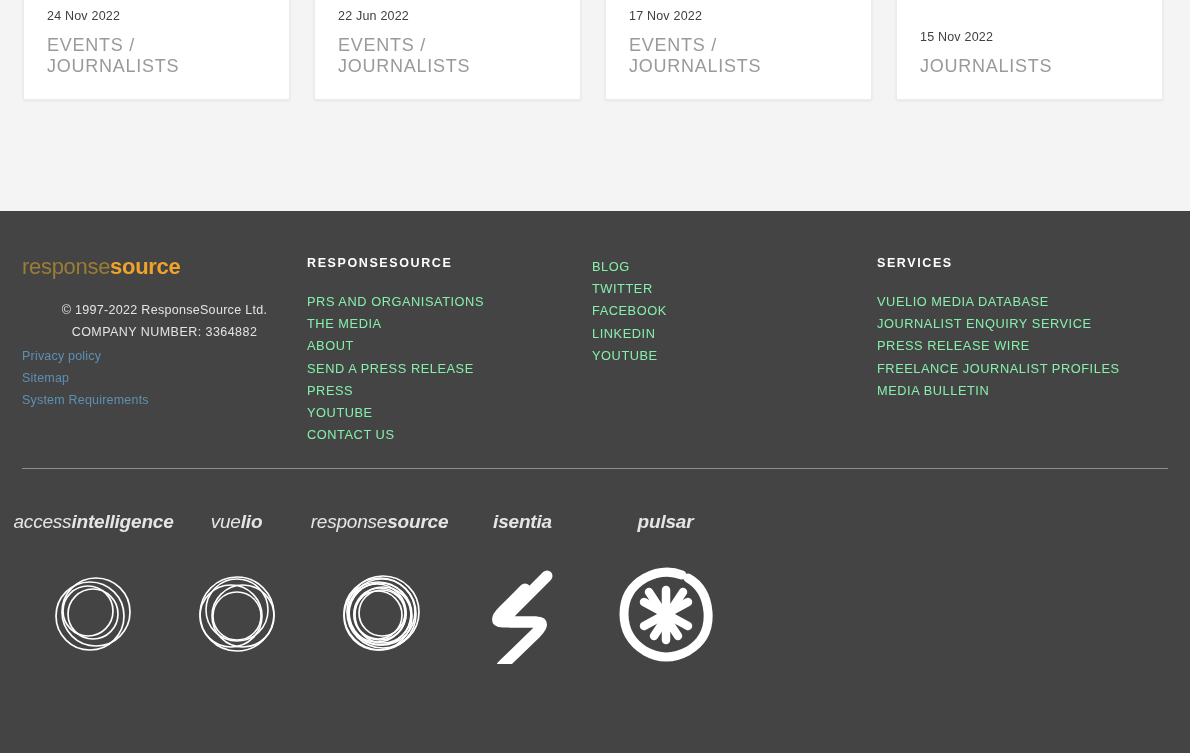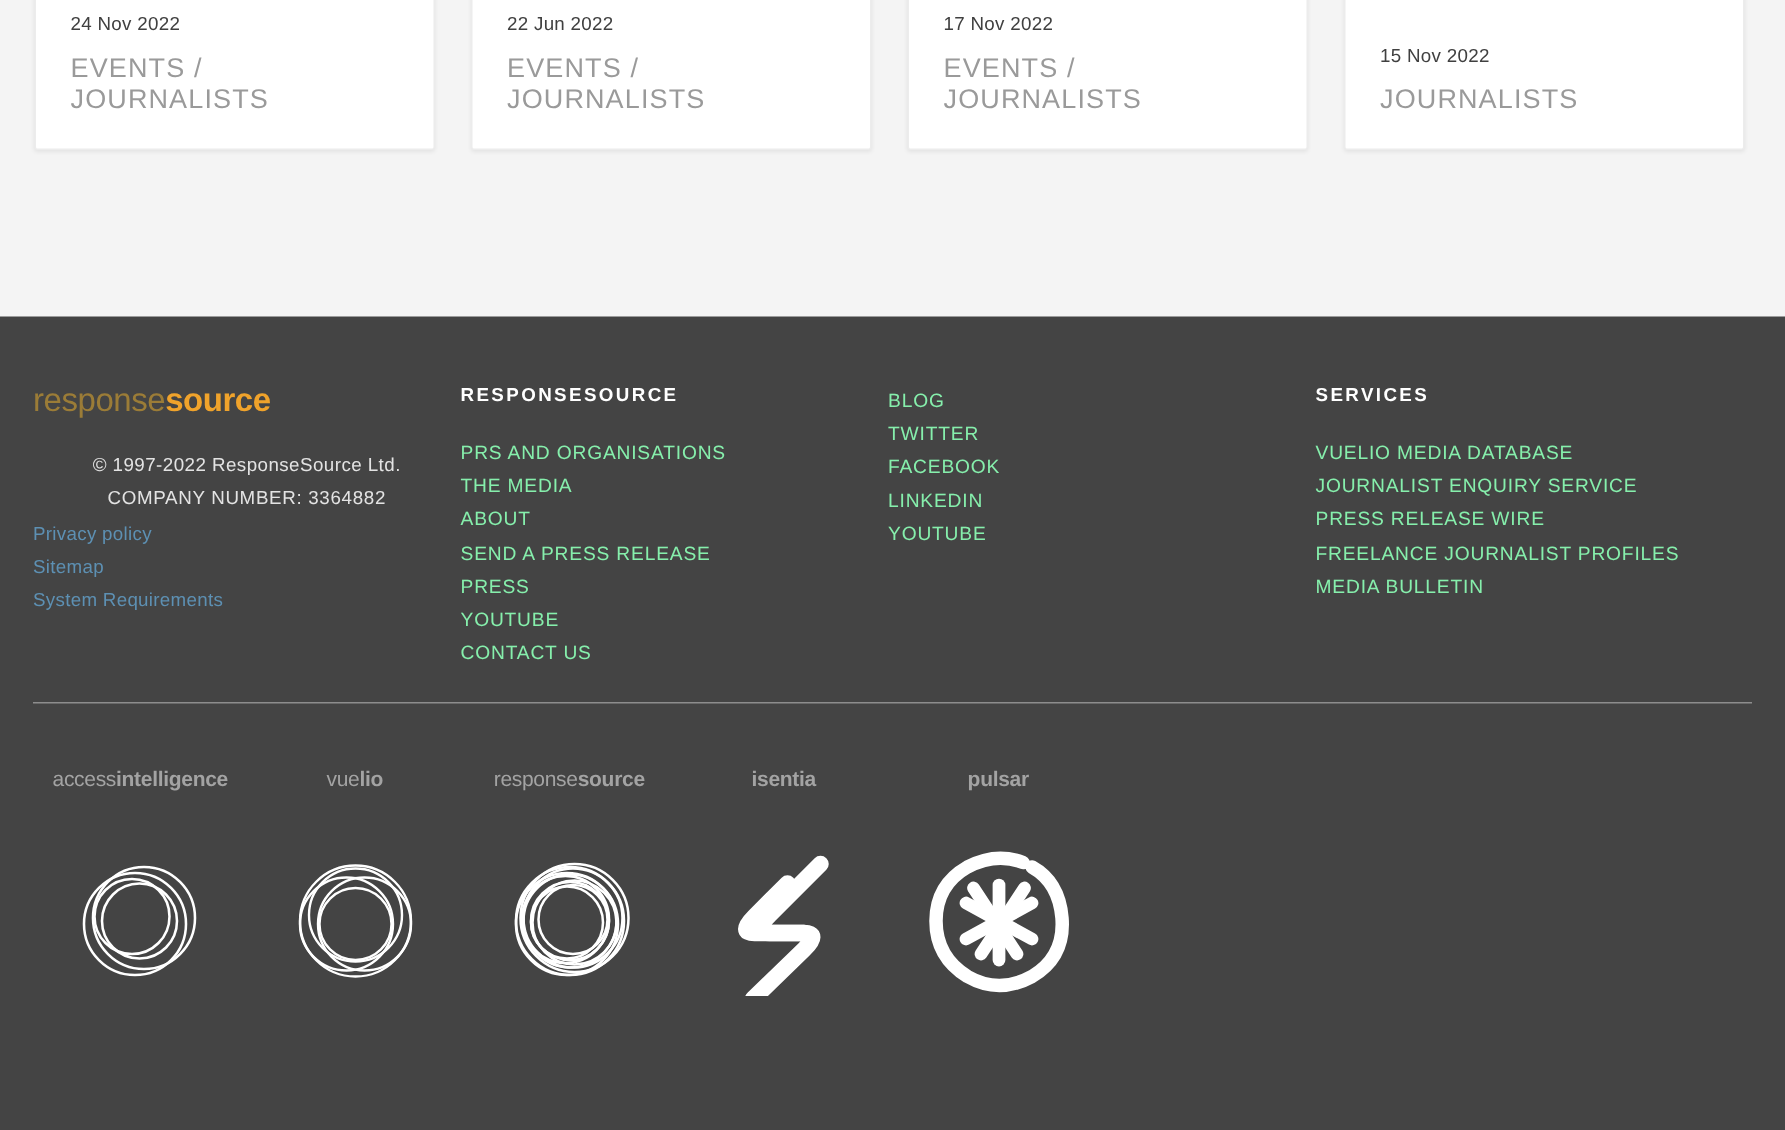--- a/index.html
+++ b/index.html
@@ -86,22 +86,22 @@
     background:#8d8d8d;
   }
 
   
   .brands{
     position:absolute; left:22px; top:300px; width:1146px;
     display:flex;
   }
   .brand{ width:143px; display:flex; flex-direction:column; align-items:center; }
   .brand-name{
-    font-size:14px; color:#a3a3a3; letter-spacing:-0.2px;
-    white-space:nowrap; height:20px;
+    font-size:19px; color:#e5e5e5; letter-spacing:-0.2px;
+    white-space:nowrap; height:20px;font-style:italic;
   }
   .brand-name .bold{ font-weight:bold; }
   .brand-mark{ margin-top:33px; width:100px; height:100px; }
   .brand-mark svg{ display:block; }
 </style>
 </head>
 <body>
 
 <div class="cards-strip">
   <div class="cards-row">

